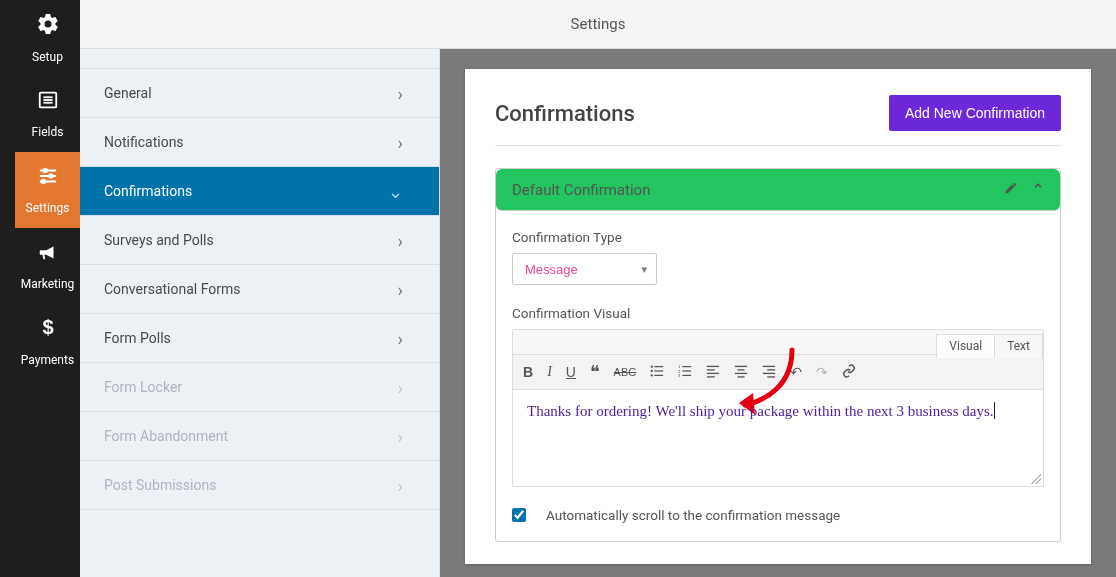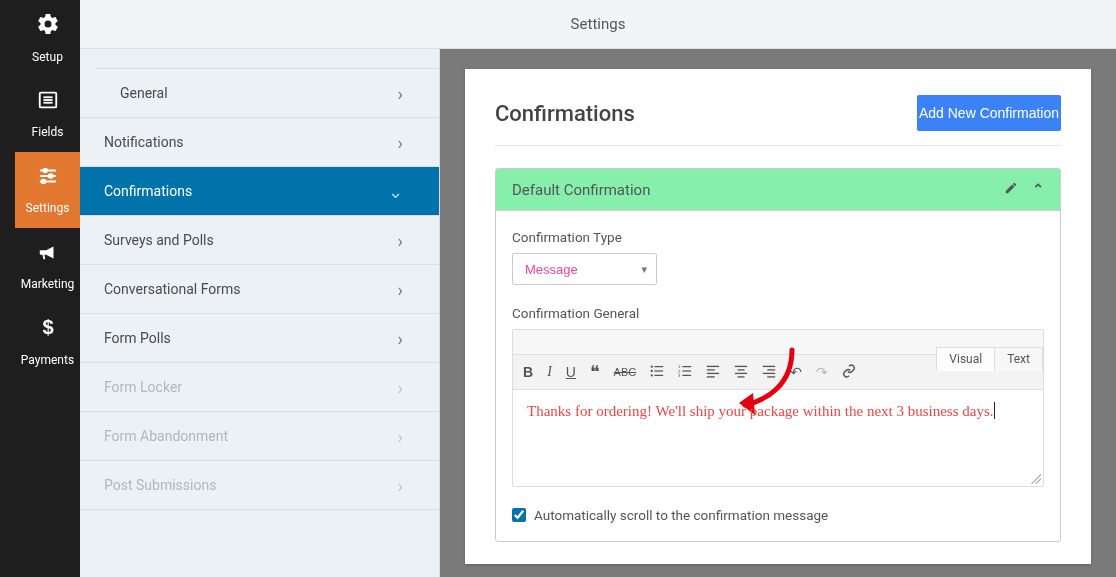--- a/index.html
+++ b/index.html
@@ -15,54 +15,54 @@
 
 
 .main { flex: 1; display: flex; flex-direction: column; height: 100%; }
 .topbar { height: 49px; background: #f3f4f5; border-bottom: 1px solid #ddd; display: flex; align-items: center; justify-content: center; font-size: 15px; color: #555; }
 
 .content-wrap { display: flex; flex: 1; min-height: 0; }
 
 
 .submenu { width: 360px; background: #ecf1f6; border-right: 1px solid #d9dee4; padding-top: 20px; }
 .submenu-item { display: flex; align-items: center; justify-content: space-between; height: 50px; padding: 0 36px 0 24px; border-bottom: 1px solid #d9dee4; border-top: 1px solid #d9dee4; margin-top: -1px; color: #4a4a4a; cursor: pointer; font-size: 14px; }
-.submenu-item:first-child { border-top: 1px solid #d9dee4; margin-left: 16px; }
+.submenu-item:first-child { border-top: 1px solid #d9dee4; }
 .submenu-item.active { background: #0073aa; color: #fff; }
 .submenu-item.disabled { color: #b0b6bc; }
 .submenu-item .chev { font-size: 18px; color: inherit; opacity: .7; }
 
 
 .panel-area { flex: 1; background: #7a7a7a; padding: 20px 25px 0 25px; position: relative; }
 .panel { background: #fff; padding: 26px 30px 22px 30px; min-height: 470px; box-shadow: 0 1px 3px rgba(0,0,0,.2); position: relative; }
 .panel-header { display: flex; align-items: center; justify-content: space-between; border-bottom: 1px solid #e4e4e4; padding-bottom: 14px; margin-bottom: 22px; }
 .panel-title { font-size: 22px; font-weight: 500; color: #444; }
-.btn-primary { background: #3b82f6; color: #fff; border: none; padding: 10px 2px; font-size: 14px; font-weight: 500; cursor: pointer; border-radius: 2px; }
+.btn-primary { background: #6d28d9; color: #fff; border: none; padding: 10px 16px; font-size: 14px; font-weight: 500; cursor: pointer; border-radius: 2px; }
 
 
 .card { border: 1px solid #ccc; border-radius: 3px; }
-.card-head { background: #86efac; border-bottom: 1px solid #ccc; height: 42px; display: flex; align-items: center; padding: 0 16px; font-size: 15px; color: #555; justify-content: space-between; }
+.card-head { background: #22c55e; border-bottom: 1px solid #ccc; height: 42px; display: flex; align-items: center; padding: 0 16px; font-size: 15px; color: #555; justify-content: space-between; border-radius: 6px; }
 .card-head .head-actions { display: flex; gap: 14px; color: #555; }
 .card-body { padding: 18px 16px; }
 .field-label { font-size: 13.5px; color: #555; margin-bottom: 8px; }
 .select { position: relative; display: inline-block; }
 .select select { appearance: none; -webkit-appearance: none; border: 1px solid #ccc; background: #fff; height: 32px; padding: 0 32px 0 12px; font-size: 13px; color: #ec4899; border-radius: 2px; min-width: 145px; }
 .select::after { content: "\25BE"; position: absolute; right: 10px; top: 50%; transform: translateY(-50%); color: #777; font-size: 11px; pointer-events: none; }
 
 .field-group { margin-bottom: 20px; }
 
 
 .editor { border: 1px solid #ddd; border-radius: 2px; }
 .editor-tabs { display: flex; justify-content: flex-end; gap: 0; background: #f7f7f7; border-bottom: 1px solid #ddd; }
-.editor-tab { border: 1px solid #ddd; border-bottom: none; background: #f7f7f7; padding: 4px 12px; font-size: 12px; color: #555; margin-left: -1px; position: relative; top: 17px; cursor: pointer; }
+.editor-tab { border: 1px solid #ddd; border-bottom: none; background: #f7f7f7; padding: 4px 12px; font-size: 12px; color: #555; margin-left: -1px; position: relative; top: 4px; cursor: pointer; }
 .editor-tab.active { background: #fdfdfd; border-bottom: 1px solid #fdfdfd; }
 .editor-toolbar { display: flex; align-items: center; gap: 14px; padding: 6px 10px; background: #f3f3f3; border-bottom: 1px solid #ddd; color: #666; font-family: Georgia, serif; }
 .editor-toolbar .tb { font-size: 14px; cursor: pointer; font-family: Arial, sans-serif; color: #555; }
-.editor-body { min-height: 96px; padding: 12px 14px; font-family: Georgia, "Times New Roman", serif; font-size: 15px; color: #ef4444; outline: none; position: relative; }
+.editor-body { min-height: 96px; padding: 12px 14px; font-family: Georgia, "Times New Roman", serif; font-size: 15px; color: #4c1d95; outline: none; position: relative; }
 .editor-body::after { content: ""; position: absolute; right: 2px; bottom: 2px; width: 10px; height: 10px; background: linear-gradient(135deg, transparent 50%, #bbb 50%, #bbb 60%, transparent 60%, transparent 70%, #bbb 70%, #bbb 80%, transparent 80%); }
-.checkbox-row { display: flex; align-items: center; gap: 8px; margin-top: 18px; font-size: 13.5px; color: #555; }
+.checkbox-row { display: flex; align-items: center; gap: 20px; margin-top: 18px; font-size: 13.5px; color: #555; }
 .checkbox-row input { accent-color: #0073aa; width: 14px; height: 14px; }
 
 
 .arrow-annot { position: absolute; left: 225px; top: 116px; pointer-events: none; }
 
 
 .caret { display: inline-block; width: 1px; height: 17px; background: #222; vertical-align: text-bottom; }
 </style>
 </head>
 <body>
@@ -194,21 +194,21 @@
                     <option>Message</option>
                   </select>
                 </div>
                 <svg class="arrow-annot" width="70" height="80" viewBox="0 0 70 80">
                     <path d="M55 5 C 55 40, 30 55, 8 60" stroke="#e3000f" stroke-width="5" fill="none" stroke-linecap="round"></path>
                     <path d="M2 58 L16 48 L18 70 Z" fill="#e3000f"></path>
                   </svg>
               </div>
 
               <div class="field-group">
-                <div class="field-label">Confirmation General</div>
+                <div class="field-label">Confirmation Visual</div>
 
                 <div class="editor">
                   <div class="editor-tabs">
                     <span class="editor-tab active">Visual</span>
                     <span class="editor-tab">Text</span>
                   </div>
                   <div class="editor-toolbar">
                     <span class="tb" style="font-weight:bold;">B</span>
                     <span class="tb" style="font-style:italic;font-family:Georgia;">I</span>
                     <span class="tb" style="text-decoration:underline;">U</span>

